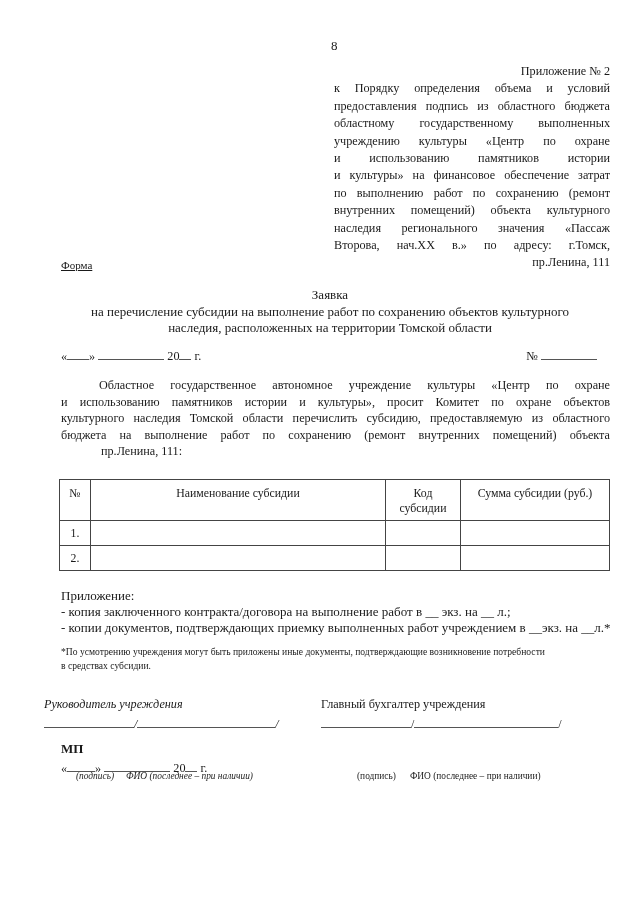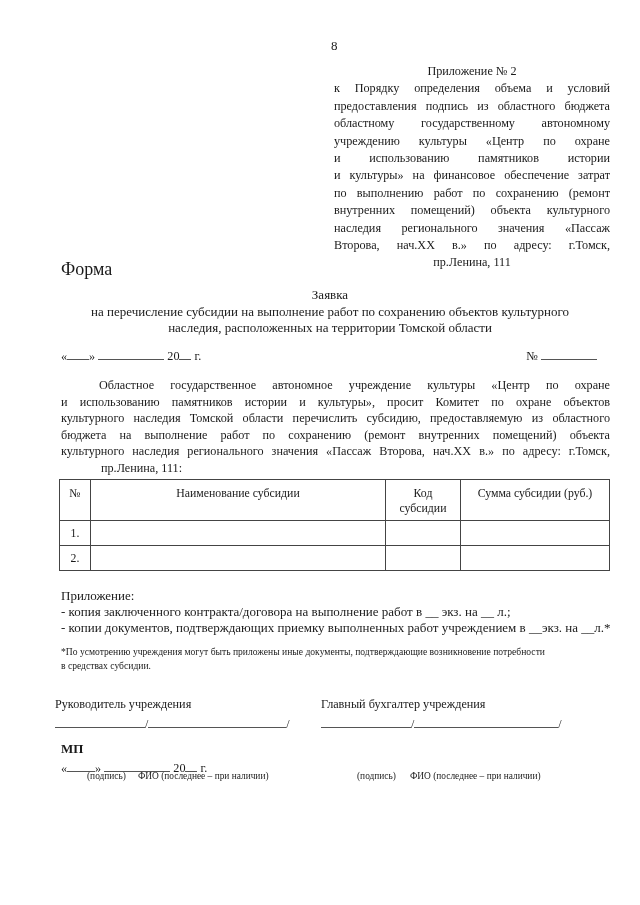--- a/index.html
+++ b/index.html
@@ -2,22 +2,22 @@
 <html><head>
 <meta charset="utf-8">
 <style>
   html, body { margin: 0; padding: 0; background: #ffffff; }
   body { width: 640px; height: 905px; position: relative; overflow: hidden;
          font-family: "Liberation Serif", "DejaVu Serif", serif; color: #1a1a1a; }
   .abs { position: absolute; }
   .page-num { left: 331px; top: 38px; font-size: 13px; }
   .appendix { left: 334px; top: 63px; width: 276px; font-size: 12.2px; line-height: 17.4px; }
   .appendix .jline { display: block; text-align: justify; text-align-last: justify; white-space: nowrap; height: 17.4px; }
-  .appendix .left { display: block; text-align: center; height: 17.4px; }
-  .forma { left: 61px; top: 259px; font-size: 18px; }
+  .appendix .left { display: block; text-align: right; height: 17.4px; }
+  .forma { left: 61px; top: 259px; font-size: 11px; text-decoration: underline; }
   .title { left: 60px; top: 287px; width: 540px; text-align: center; font-size: 13px; line-height: 16.5px; }
   .date-row { left: 61px; top: 347px; width: 540px; height: 18px; font-size: 12.2px; }
   .date-row .right { position: absolute; right: 4px; top: 0; }
   .uline { display: inline-block; border-bottom: 1px solid #555; height: 12px; vertical-align: baseline; }
   .body-text { left: 61px; top: 377px; width: 549px; font-size: 12.2px; line-height: 16.6px; }
   .body-text .jline { display: block; text-align: justify; text-align-last: justify; white-space: nowrap; height: 16.6px; }
   .body-text .first { padding-left: 38px; }
   .body-text .left { display: block; height: 16.6px; margin-left: 40px; }
   table.subs { position: absolute; left: 59px; top: 479px; width: 551px; border-collapse: collapse; font-size: 11.8px; }
   table.subs td, table.subs th { border: 1px solid #444; font-weight: normal; padding: 0; }
@@ -34,21 +34,21 @@
 </style>
 </head>
 <body>
 
 <div class="abs page-num">8</div>
 
 <div class="abs appendix">
   <span class="left">Приложение № 2</span>
   <span class="jline">к Порядку определения объема и условий</span>
   <span class="jline">предоставления подпись из областного бюджета</span>
-  <span class="jline">областному государственному автономному</span>
+  <span class="jline">областному государственному выполненных</span>
   <span class="jline">учреждению культуры «Центр по охране</span>
   <span class="jline">и использованию памятников истории</span>
   <span class="jline">и культуры» на финансовое обеспечение затрат</span>
   <span class="jline">по выполнению работ по сохранению (ремонт</span>
   <span class="jline">внутренних помещений) объекта культурного</span>
   <span class="jline">наследия регионального значения «Пассаж</span>
   <span class="jline">Второва, нач.XX в.» по адресу: г.Томск,</span>
   <span class="left">пр.Ленина, 111</span>
 </div>
 
@@ -69,21 +69,20 @@
     <span>№</span>
     <span class="uline" style="width:56px"></span>
   </span>
 </div>
 
 <div class="abs body-text">
   <span class="jline first">Областное государственное автономное учреждение культуры «Центр по охране</span>
   <span class="jline">и использованию памятников истории и культуры», просит Комитет по охране объектов</span>
   <span class="jline">культурного наследия  Томской области перечислить субсидию, предоставляемую из областного</span>
   <span class="jline">бюджета на выполнение работ по сохранению (ремонт внутренних помещений) объекта</span>
-  <span class="jline">культурного наследия регионального значения «Пассаж Второва, нач.XX в.» по адресу: г.Томск,</span>
   <span class="left">пр.Ленина, 111:</span>
 </div>
 
 <table class="subs">
   <tbody>
       <tr>
     <th style="width:30px">№</th>
     <th style="width:294px">Наименование субсидии</th>
     <th style="width:74px">
       <div>Код</div>
@@ -110,21 +109,21 @@
   <div>Приложение:</div>
   <div>- копия заключенного контракта/договора на выполнение работ в __ экз. на __ л.;</div>
   <div>- копии документов, подтверждающих приемку выполненных работ учреждением в __экз. на __л.*</div>
 </div>
 
 <div class="abs footnote">
   <div>*По усмотрению учреждения могут быть приложены иные документы, подтверждающие возникновение потребности</div>
   <div>в средствах субсидии.</div>
 </div>
 
-<div class="abs sig" style="left:55px;">
+<div class="abs sig" style="left:44px;font-style:italic;">
   <span class="lbl">Руководитель учреждения</span>
   <span class="lines">
     <span class="uline" style="width:90px"></span><span>/</span><span class="uline" style="width:138px"></span><span>/</span>
   </span>
   <span class="caps">
     <span style="display:inline-block;width:32px"></span><span>(подпись)</span><span style="display:inline-block;width:12px"></span><span>ФИО (последнее – при наличии)</span>
   </span>
 </div>
 
 <div class="abs sig" style="left:321px;">

